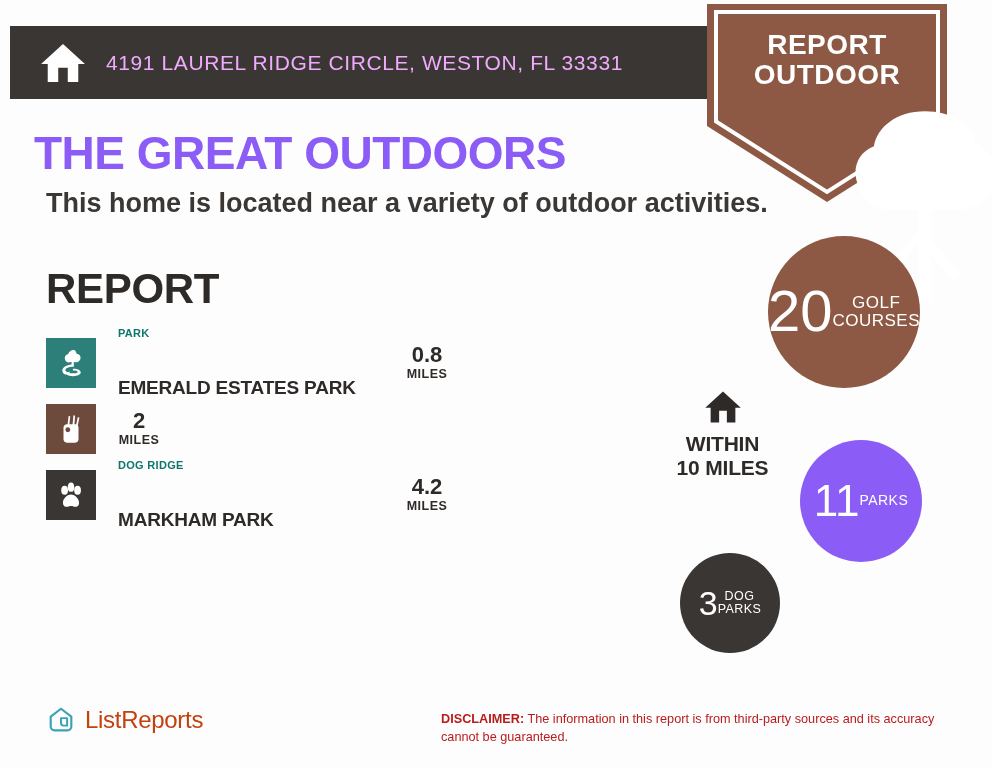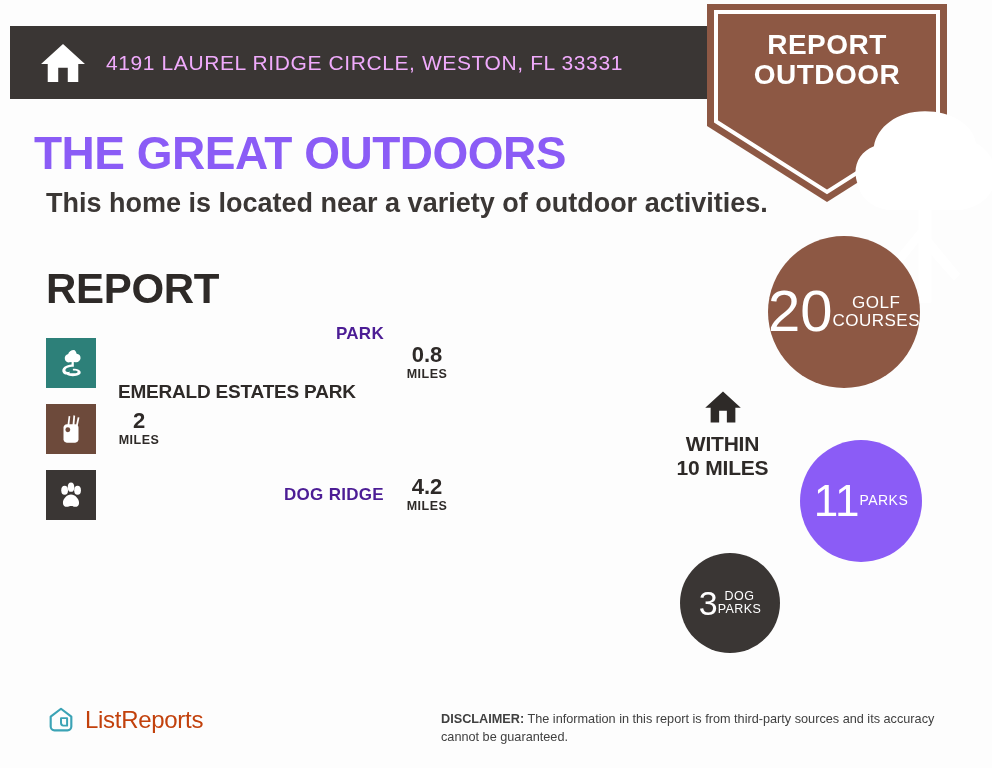--- a/index.html
+++ b/index.html
@@ -126,26 +126,25 @@
     display: flex;
     align-items: center;
     justify-content: center;
   }
   .poi-icon-box svg { width: 30px; height: 30px; display:block; }
   .poi-text {
     margin-left: 22px;
     flex: 1 1 auto;
   }
   .poi-cat {
-    font-size: 17px;
+    font-size: 11px;
     font-weight: 700;
     letter-spacing: 0.3px;
-    color: #4c1d95;
+    color: #0f766e;
     line-height: 1.25;
-    text-align: right;
   }
   .poi-name {
     font-size: 19px;
     font-weight: 700;
     letter-spacing: -0.2px;
     color: #2e2a28;
     line-height: 1.15;
     white-space: nowrap;
     margin-top: 36px;
   }
@@ -236,21 +235,21 @@
     color: #c2410c;
     letter-spacing: -0.3px;
   }
   .disclaimer {
     position: absolute;
     left: 441px;
     top: 710px;
     width: 520px;
     font-size: 12.7px;
     line-height: 1.42;
-    color: #404040;
+    color: #b91c1c;
   }
   .disclaimer b { font-weight: 700; }
 </style>
 </head>
 <body>
 
 <div class="page">
 
   <div class="header-bar">
     <svg class="header-home-icon" viewBox="0 0 48 44">
@@ -316,20 +315,21 @@
       <div class="poi-icon-box" style="background:#3a3634">
         <svg viewBox="0 0 32 32">
           <ellipse cx="9.2" cy="10.8" rx="3.6" ry="4.8" fill="#ffffff"></ellipse>
           <ellipse cx="16" cy="7.6" rx="3.5" ry="5" fill="#ffffff"></ellipse>
           <ellipse cx="23" cy="10.8" rx="3.6" ry="4.8" fill="#ffffff"></ellipse>
           <path fill="#ffffff" d="M16 15.5 C11.6 15.5 7.4 20 7.4 24.4 C7.4 27.6 10.2 29.2 13 28.4 C14.4 28 15 27.8 16 27.8 C17 27.8 17.6 28 19 28.4 C21.8 29.2 24.6 27.6 24.6 24.4 C24.6 20 20.4 15.5 16 15.5 Z"></path>
         </svg>
       </div>
       <div class="poi-text">
         <div class="poi-cat">DOG RIDGE</div>
+        <div class="poi-name">MARKHAM PARK</div>
       </div>
       <div class="poi-dist">
         <div class="poi-dist-num">4.2</div>
         <div class="poi-dist-unit">MILES</div>
       </div>
     </div>
 
   </div>
 
   <div class="stat-circle" id="circle-golf" style="background:#8d5844">

